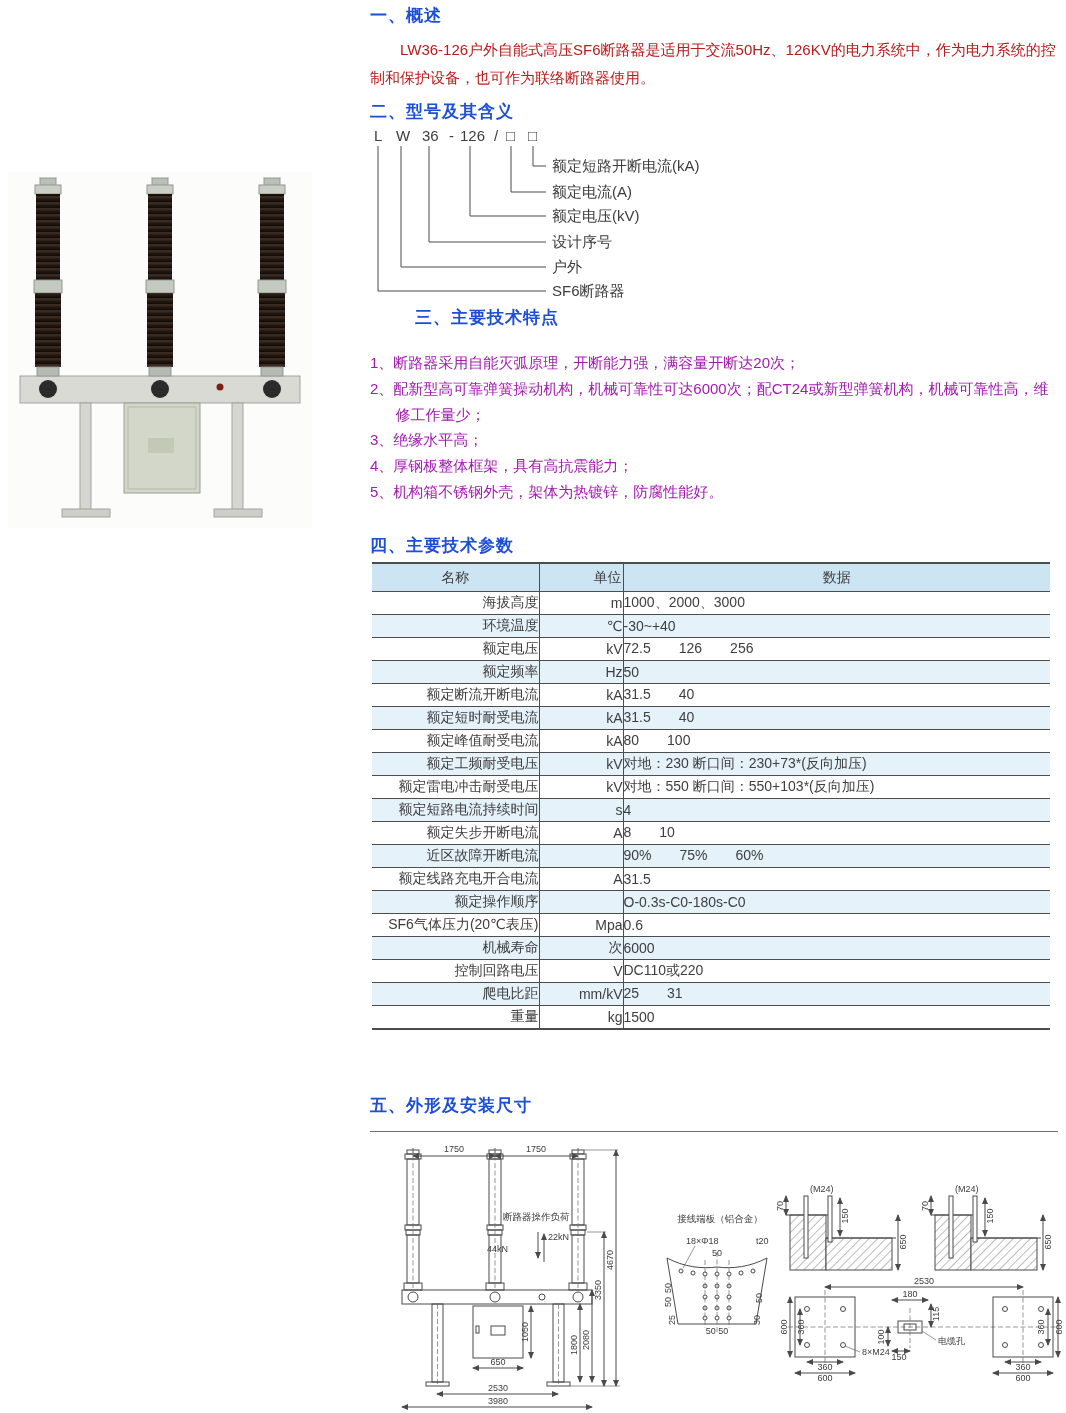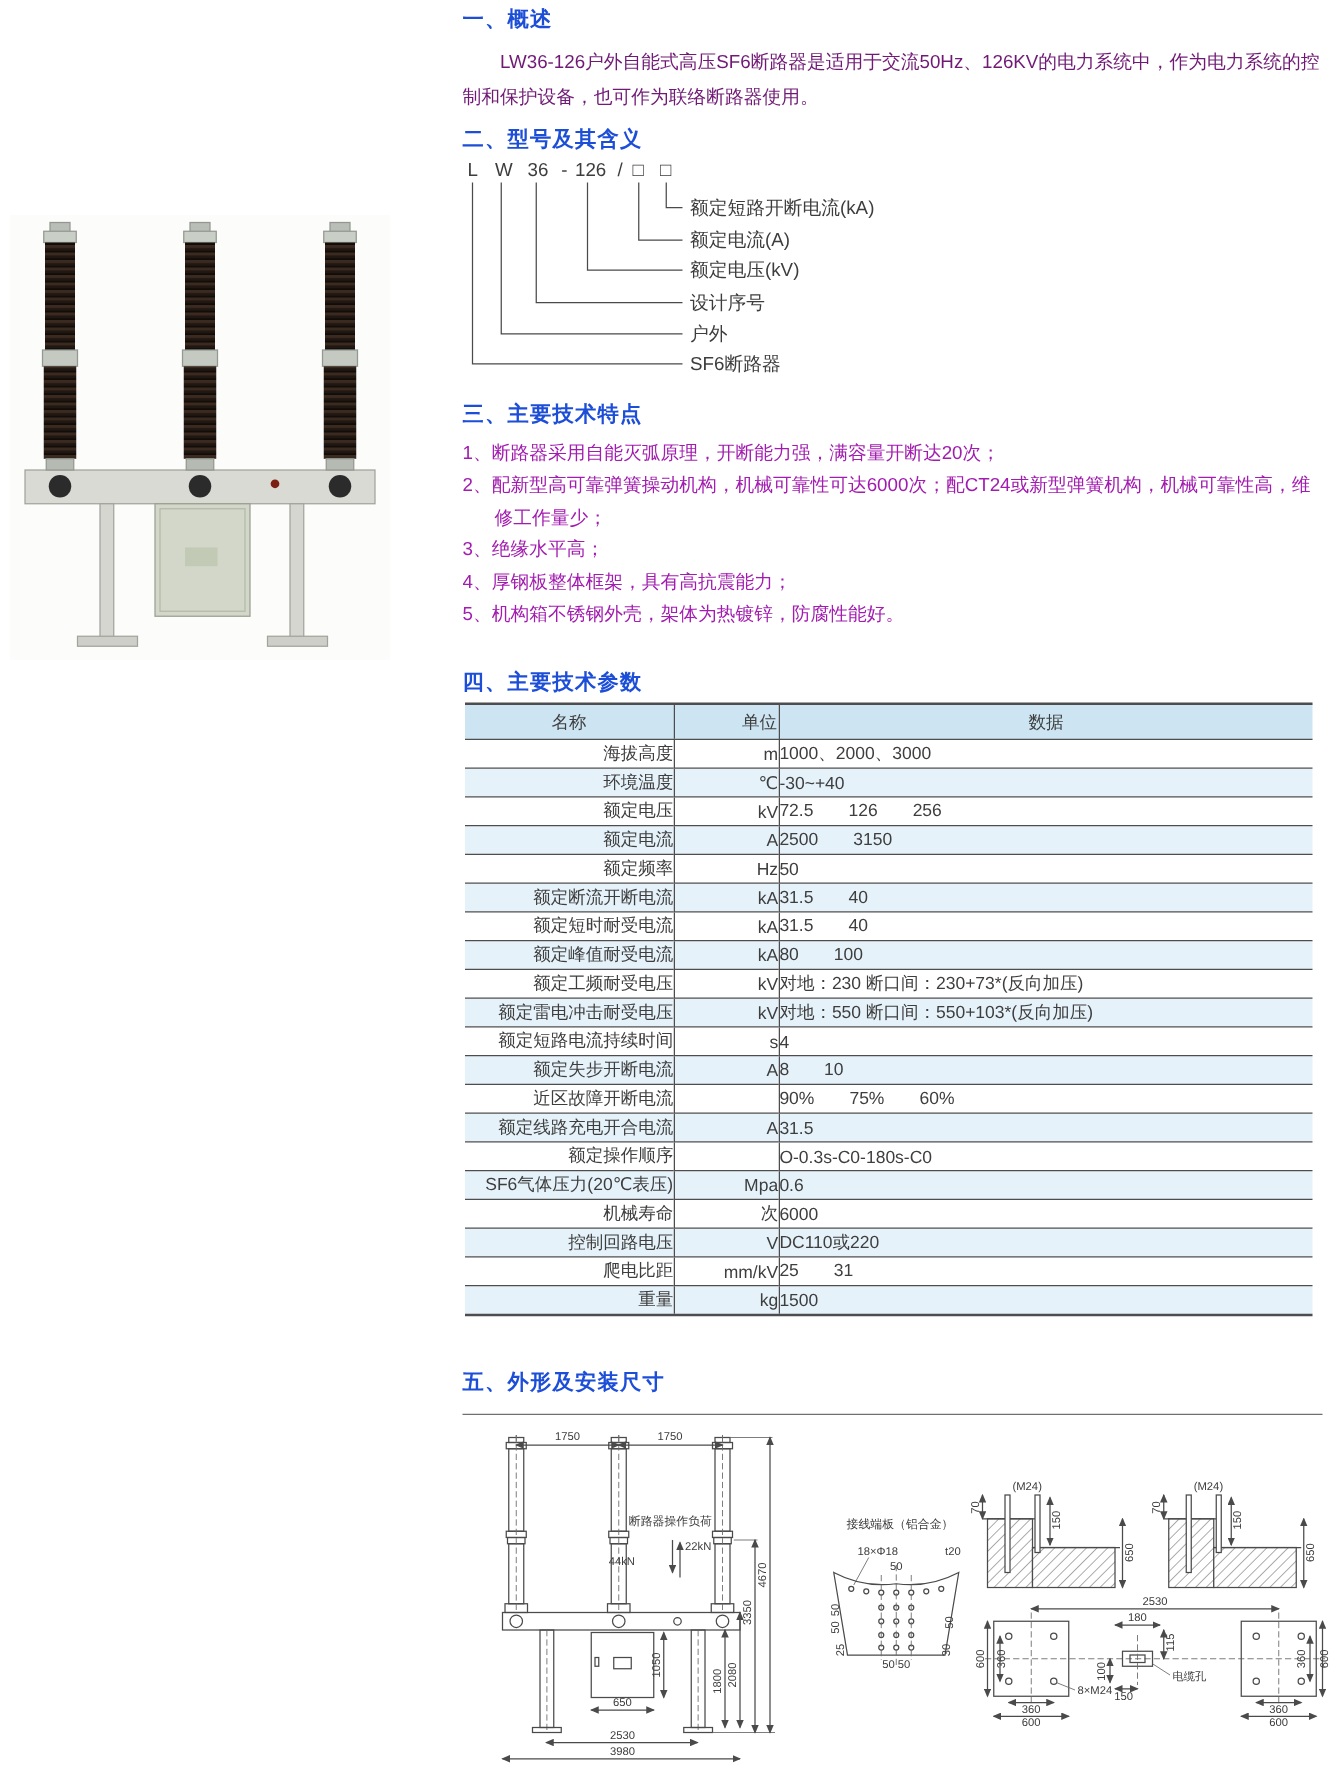--- a/index.html
+++ b/index.html
@@ -1,21 +1,21 @@
 <!DOCTYPE html>
 <html><head>
 <meta charset="utf-8">
 <style>
   html,body{margin:0;padding:0;background:#fff;}
   .page{position:relative;width:1066px;height:1413px;background:#ffffff;overflow:hidden;
         font-family:"Liberation Sans","DejaVu Sans",sans-serif;color:#3d3d3d;}
   .photo{position:absolute;left:8px;top:172px;width:304px;height:356px;}
   .content{position:absolute;left:370px;top:0;width:694px;height:1413px;}
   .sec-h{position:absolute;left:0;font-size:17px;font-weight:600;color:#1d4ed8;letter-spacing:1px;white-space:nowrap;}
-  .para{position:absolute;left:0;top:36px;width:692px;font-size:15px;line-height:1.85;text-indent:2em;color:#701a75;}
+  .para{position:absolute;left:0;top:36px;width:692px;font-size:15px;line-height:1.85;text-indent:2em;color:#b91c1c;}
   .features{position:absolute;left:0;top:350px;width:692px;font-size:15px;color:#a21caf;}
   .feat{padding-left:1.7em;text-indent:-1.7em;line-height:1.72;}
   .model-svg{position:absolute;left:0;top:126px;}
   .draw-svg{position:absolute;left:20px;top:1140px;}
   .rule5{position:absolute;left:0;top:1131px;width:688px;border-top:1px solid #6f6f6f;}
   table.params{position:absolute;left:2px;top:562px;width:678px;border-collapse:collapse;table-layout:fixed;
         font-size:14px;color:#3e3e3e;}
   table.params th{background:#cde5f3;font-weight:normal;height:25px;border-top:2px solid #4d4d4d;border-bottom:1px solid #4d4d4d;}
   table.params td{height:22px;border-top:1px solid #4d4d4d;padding:0;white-space:nowrap;overflow:hidden;}
   table.params tr:last-child td{border-bottom:2px solid #4d4d4d;}
@@ -115,21 +115,21 @@
     <path class="dln" d="M8,20 V165 H176"></path>
 
     <text class="lbl" x="182" y="45">额定短路开断电流(kA)</text>
     <text class="lbl" x="182" y="71">额定电流(A)</text>
     <text class="lbl" x="182" y="95">额定电压(kV)</text>
     <text class="lbl" x="182" y="121">设计序号</text>
     <text class="lbl" x="182" y="146">户外</text>
     <text class="lbl" x="182" y="170">SF6断路器</text>
   </svg>
 
-  <div class="sec-h" style="top:320px;">三、主要技术特点</div>
+  <div class="sec-h" style="top:306px;margin-left:45px;">三、主要技术特点</div>
   <div class="features">
         <div class="feat">1、断路器采用自能灭弧原理，开断能力强，满容量开断达20次；</div>
         <div class="feat">2、配新型高可靠弹簧操动机构，机械可靠性可达6000次；配CT24或新型弹簧机构，机械可靠性高，维修工作量少；</div>
         <div class="feat">3、绝缘水平高；</div>
         <div class="feat">4、厚钢板整体框架，具有高抗震能力；</div>
         <div class="feat">5、机构箱不锈钢外壳，架体为热镀锌，防腐性能好。</div>
       </div>
 
   <div class="sec-h" style="top:534px;">四、主要技术参数</div>
 
@@ -154,25 +154,20 @@
           </tr>
           <tr>
             <td>环境温度</td>
             <td>℃</td>
             <td>-30~+40</td>
           </tr>
           <tr>
             <td>额定电压</td>
             <td>kV</td>
             <td>72.5　　126　　256</td>
-          </tr>
-          <tr>
-            <td>额定电流</td>
-            <td>A</td>
-            <td>2500　　3150</td>
           </tr>
           <tr>
             <td>额定频率</td>
             <td>Hz</td>
             <td>50</td>
           </tr>
           <tr>
             <td>额定断流开断电流</td>
             <td>kA</td>
             <td>31.5　　40</td>

